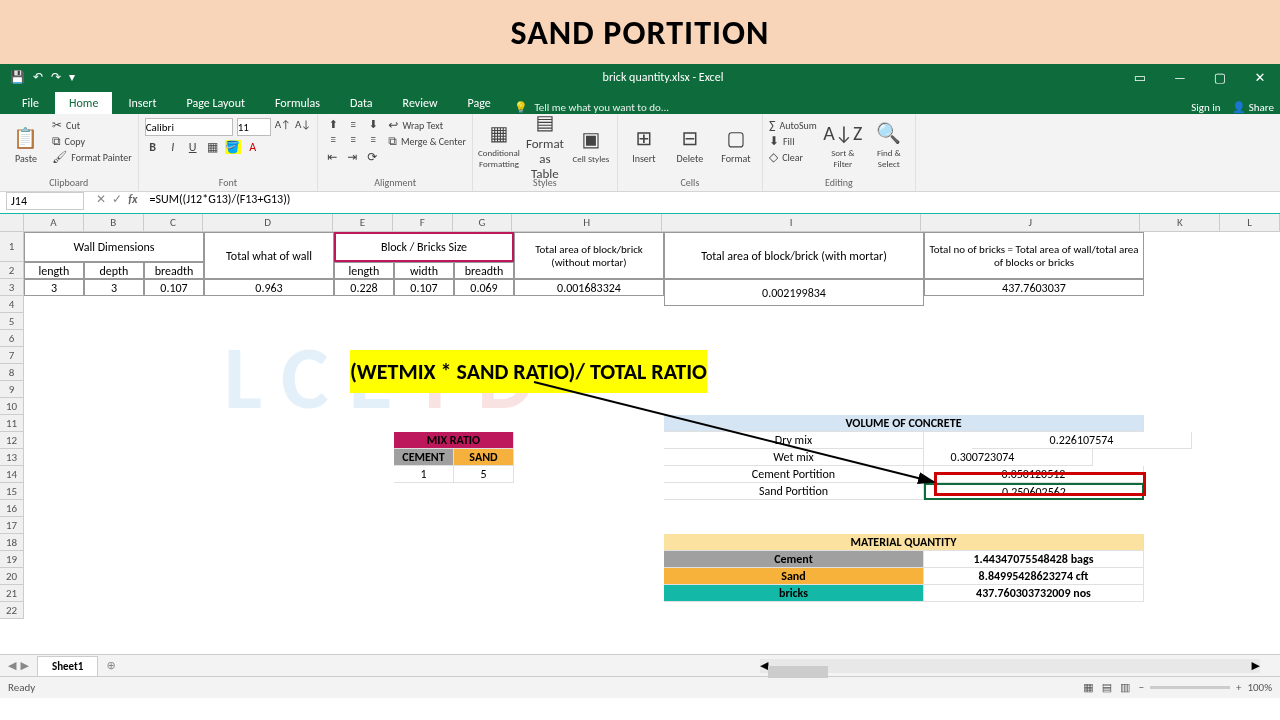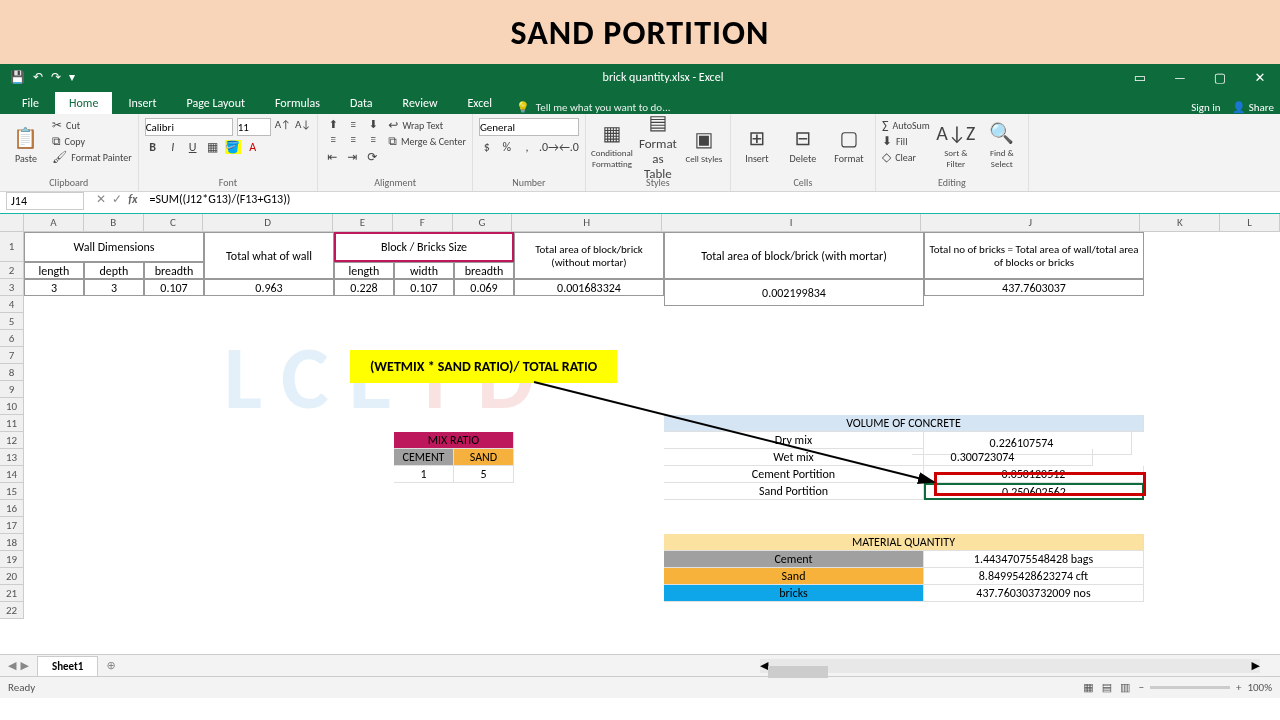--- a/index.html
+++ b/index.html
@@ -60,29 +60,29 @@
 .col-headers .corner { width: 24px; border-right: 1px solid #ccc; background: #f0f0f0; }
 .col-headers .ch { border-right: 1px solid #ccc; text-align: center; line-height: 18px; color: #555; }
 .row-area { display: flex; }
 .row-headers { display: flex; flex-direction: column; width: 24px; background: #f0f0f0; font-size: 11px; }
 .row-headers .rh { height: 17px; border-bottom: 1px solid #ccc; border-right: 1px solid #ccc; text-align: center; line-height: 17px; color: #555; }
 .row-headers .rh.tall { height: 30px; line-height: 30px; }
 .cells { position: relative; flex: 1; font-size: 12px; font-family: Calibri, sans-serif; color: #000; }
 
 .cell { position: absolute; border-right: 1px solid #e0e0e0; border-bottom: 1px solid #e0e0e0; padding: 1px 4px; display: flex; align-items: center; }
 .cell.center { justify-content: center; text-align: center; }
-.cell.bold { font-weight: 400; }
+.cell.bold { font-weight: 700; }
 
 
 .watermark { position: absolute; left: 200px; top: 90px; font-size: 90px; font-weight: 700; letter-spacing: 20px; opacity: 0.15; pointer-events: none; z-index: 0; }
 .watermark .b { color: #4aa3d8; }
 .watermark .r { color: #d44; }
 
 
-.yellow-box { position: absolute; background: #ffff00; font-weight: 700; font-size: 14px; padding: 8px 20px; z-index: 5; }
+.yellow-box { position: absolute; background: #ffff00; font-weight: 700; font-size: 22px; padding: 8px 0; z-index: 5; }
 .red-box { position: absolute; border: 3px solid #c00; z-index: 5; }
 .arrow-svg { position: absolute; z-index: 5; pointer-events: none; }
 
 
 .sheet-tabs { height: 22px; background: #f3f3f3; border-top: 1px solid #ccc; display: flex; align-items: center; font-size: 11px; position: relative; }
 .sheet-tabs .nav { display: flex; gap: 4px; padding: 0 8px; color: #888; }
 .sheet-tabs .tab { padding: 3px 14px; background: #fff; border: 1px solid #ccc; border-bottom: none; font-weight: 700; }
 .sheet-tabs .add { padding: 0 8px; color: #888; }
 .sheet-tabs .hscroll { position: absolute; right: 20px; width: 500px; height: 14px; background: #e8e8e8; display: flex; align-items: center; }
 .sheet-tabs .hscroll .track { flex: 1; position: relative; }
@@ -123,21 +123,21 @@
   </div>
 
   <div class="ribbon-tabs">
     <div class="tab">File</div>
     <div class="tab active">Home</div>
     <div class="tab">Insert</div>
     <div class="tab">Page Layout</div>
     <div class="tab">Formulas</div>
     <div class="tab">Data</div>
     <div class="tab">Review</div>
-    <div class="tab">Excel</div>
+    <div class="tab">Page</div>
     <div class="tell-me">
       <span>💡</span>
       <span>Tell me what you want to do...</span>
     </div>
     <div class="right">
       <span>Sign in</span>
       <span>👤 <span>Share</span></span>
     </div>
   </div>
 
@@ -210,33 +210,20 @@
             </div>
           <div class="row">
               <span class="ic-sm">⧉</span>
               <span>Merge &amp; Center</span>
             </div>
         </div>
       </div>
       <div class="group-label">Alignment</div>
     </div>
 
-    <div class="group">
-      <div class="group-body" style="flex-direction:column;gap:4px">
-        <input class="num-sel" value="General" style="">
-        <div class="btn-row">
-          <span>$</span>
-          <span>%</span>
-          <span>,</span>
-          <span>.0→</span>
-          <span>←.0</span>
-        </div>
-      </div>
-      <div class="group-label">Number</div>
-    </div>
 
     <div class="group">
       <div class="group-body">
         <div class="btn-lg">
             <span class="ic">▦</span>
             <span style="font-size:9px">Conditional Formatting</span>
           </div>
         <div class="btn-lg">
             <span class="ic">▤</span>
             <span style="font-size:13px">Format as Table</span>
@@ -370,40 +357,40 @@
         <div class="cell center" style="left:180px;top:47px;width:130px;height:17px;border:1px solid #999">0.963</div>
         <div class="cell center" style="left:310px;top:47px;width:60px;height:17px;border:1px solid #999">0.228</div>
         <div class="cell center" style="left:370px;top:47px;width:60px;height:17px;border:1px solid #999">0.107</div>
         <div class="cell center" style="left:430px;top:47px;width:60px;height:17px;border:1px solid #999">0.069</div>
         <div class="cell center" style="left:490px;top:47px;width:150px;height:17px;border:1px solid #999">0.001683324</div>
         <div class="cell center" style="left:640px;top:47px;width:260px;height:27px;border:1px solid #999">0.002199834</div>
         <div class="cell center" style="left:900px;top:47px;width:220px;height:17px;border:1px solid #999">437.7603037</div>
 
         <div class="cell center bold" style="left:640px;top:183px;width:480px;height:17px;background:#d6e5f3">VOLUME OF CONCRETE</div>
         <div class="cell center" style="left:640px;top:200px;width:260px;height:17px">Dry mix</div>
-        <div class="cell center" style="left:888px;top:200px;width:220px;height:23px">0.226107574</div>
+        <div class="cell center" style="left:948px;top:200px;width:220px;height:17px">0.226107574</div>
         <div class="cell center" style="left:640px;top:217px;width:260px;height:17px">Wet mix</div>
         <div class="cell center" style="left:849px;top:217px;width:220px;height:17px">0.300723074</div>
         <div class="cell center" style="left:640px;top:234px;width:260px;height:17px">Cement Portition</div>
         <div class="cell center" style="left:900px;top:234px;width:220px;height:17px">0.050120512</div>
         <div class="cell center" style="left:640px;top:251px;width:260px;height:17px">Sand  Portition</div>
         <div class="cell center" style="left:900px;top:251px;width:220px;height:17px;border:2px solid #0e6b3c">0.250602562</div>
 
         <div class="cell center bold" style="left:370px;top:200px;width:120px;height:17px;background:#be185d">MIX RATIO</div>
         <div class="cell center bold" style="left:370px;top:217px;width:60px;height:17px;background:#a0a0a0">CEMENT</div>
         <div class="cell center bold" style="left:430px;top:217px;width:60px;height:17px;background:#f6b03d">SAND</div>
         <div class="cell center" style="left:370px;top:234px;width:60px;height:17px">1</div>
         <div class="cell center" style="left:430px;top:234px;width:60px;height:17px">5</div>
 
         <div class="cell center bold" style="left:640px;top:302px;width:480px;height:17px;background:#fbe2a0">MATERIAL QUANTITY</div>
         <div class="cell center bold" style="left:640px;top:319px;width:260px;height:17px;background:#a0a0a0">Cement</div>
         <div class="cell center bold" style="left:900px;top:319px;width:220px;height:17px">1.44347075548428 bags</div>
         <div class="cell center bold" style="left:640px;top:336px;width:260px;height:17px;background:#f6b23a">Sand</div>
         <div class="cell center bold" style="left:900px;top:336px;width:220px;height:17px">8.84995428623274 cft</div>
-        <div class="cell center bold" style="left:640px;top:353px;width:260px;height:17px;background:#0ea5e9">bricks</div>
+        <div class="cell center bold" style="left:640px;top:353px;width:260px;height:17px;background:#14b8a6">bricks</div>
         <div class="cell center bold" style="left:900px;top:353px;width:220px;height:17px">437.760303732009 nos</div>
 
         <div class="yellow-box" style="left:326px;top:118px">(WETMIX * SAND RATIO)/ TOTAL RATIO</div>
 
         <div class="red-box" style="left:910px;top:240px;width:212px;height:24px"></div>
 
         <svg class="arrow-svg" style="left:500px;top:140px;width:430px;height:120px">
           <defs>
               <marker id="ah" markerWidth="10" markerHeight="10" refX="8" refY="3" orient="auto">
                 <path d="M0,0 L0,6 L9,3 z" fill="#000"></path>

